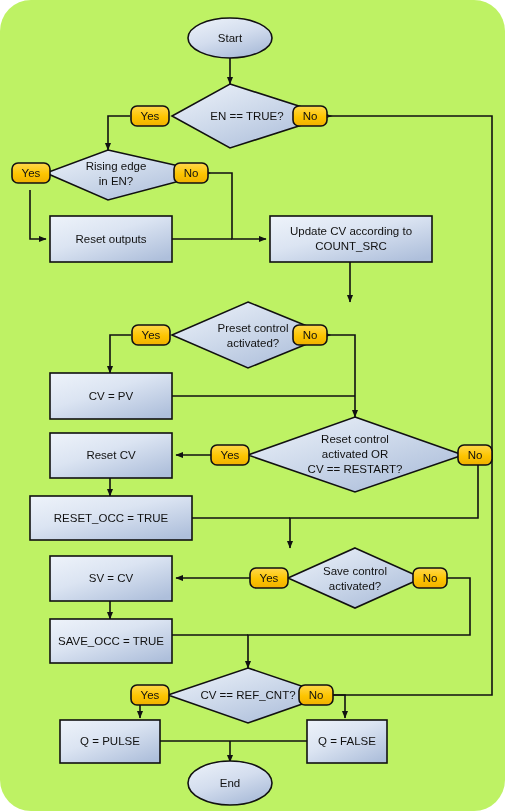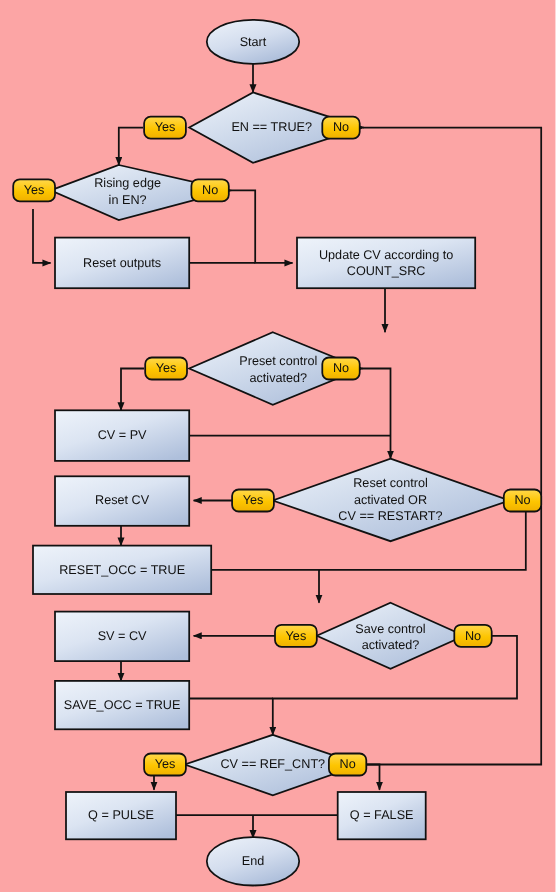--- a/index.html
+++ b/index.html
@@ -4,23 +4,24 @@
 <style>
   html, body {
     margin: 0;
     padding: 0;
     background: #ffffff;
   }
   #chart-root {
     position: relative;
     width: 505px;
     height: 811px;
-    background: #fca5a5;
+    background: #bef264;
     overflow: hidden;
     font-family: "Liberation Sans", sans-serif;
+    border-radius: 31px;
   }
   svg#flow {
     display: block;
     width: 505px;
     height: 811px;
   }
   .node-shape {
     stroke: #111111;
     stroke-width: 1.6;
   }

